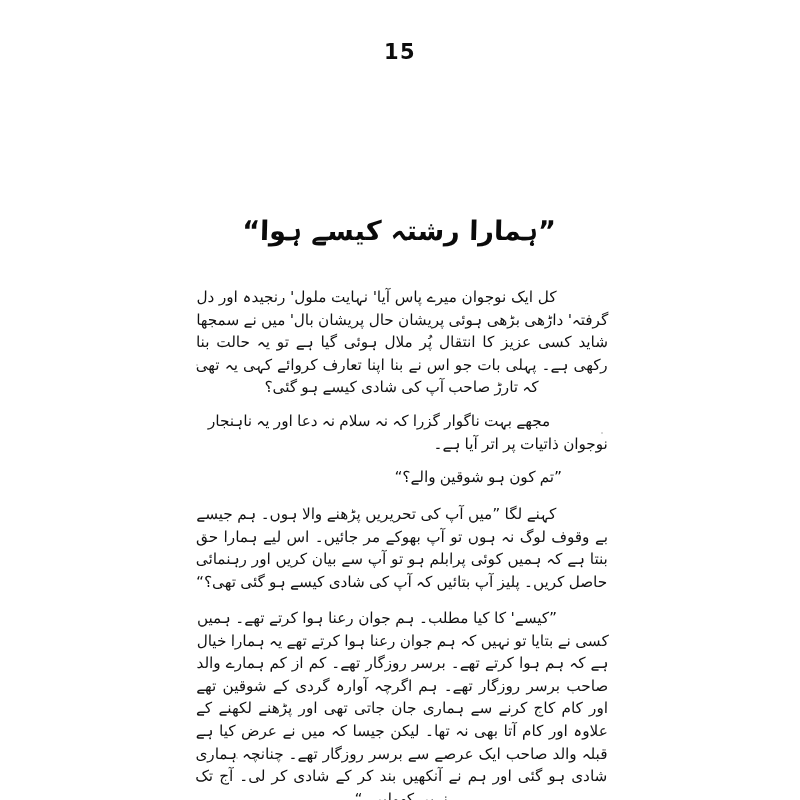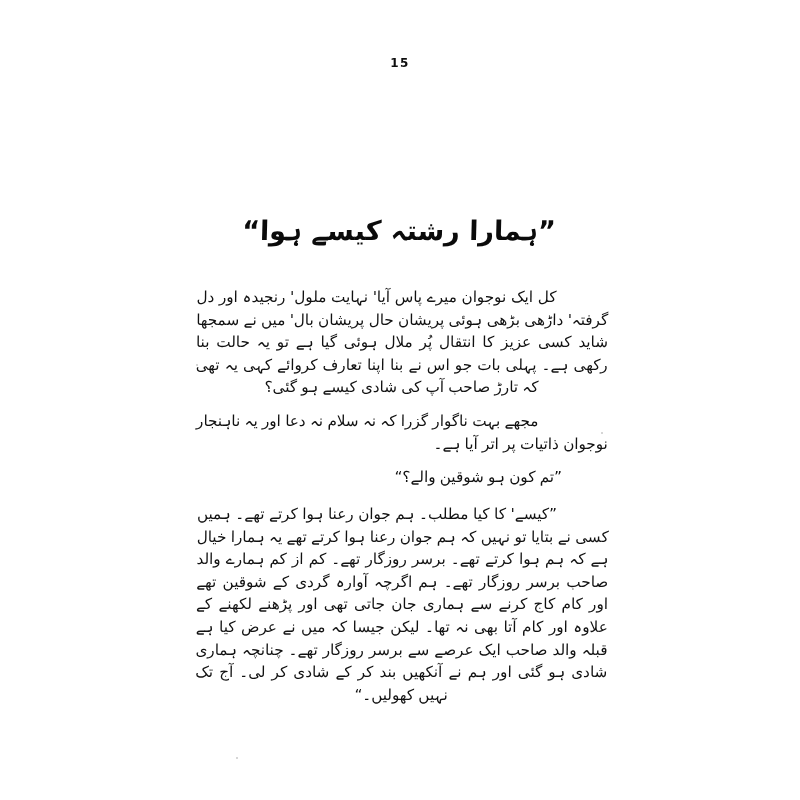--- a/index.html
+++ b/index.html
@@ -14,26 +14,26 @@
     height: 800px;
     background: #ffffff;
     overflow: hidden;
     font-family: "DejaVu Sans", "Liberation Sans", sans-serif;
     color: #121212;
   }
 
   
   #folio {
     position: absolute;
-    top: 56px;
+    top: 40px;
     left: 0;
     width: 800px;
     text-align: center;
     font-family: "DejaVu Sans", "Liberation Sans", sans-serif;
-    font-size: 12px;
+    font-size: 21px;
     font-weight: 700;
     letter-spacing: 1.5px;
     color: #0d0d0d;
     direction: ltr;
   }
 
   
   #textblock {
     position: absolute;
     top: 210px;
@@ -68,21 +68,21 @@
     text-align: justify;
     text-align-last: center;
     text-indent: 52px;
     word-spacing: -0.5px;
     letter-spacing: -0.1px;
     transform: skewX(-0.6deg);
   }
   .para.single {
     text-indent: 46px;
     text-align-last: right;
-    text-align: left;
+    text-align: center;
   }
   .gap-sm { margin-bottom: 11px; }
   .gap-md { margin-bottom: 14px; }
 
   
   .speck {
     position: absolute;
     background: #c9c9c9;
     border-radius: 50%;
     pointer-events: none;
@@ -98,20 +98,21 @@
   <div id="textblock">
 
     <h1 id="chapter-title">”ہمارا رشتہ کیسے ہوا“</h1>
 
     <p class="para gap-sm">کل ایک نوجوان میرے پاس آیا' نہایت ملول' رنجیدہ اور دل گرفتہ' داڑھی بڑھی ہوئی پریشان حال پریشان بال' میں نے سمجھا شاید کسی عزیز کا انتقال پُر ملال ہوئی گیا ہے تو یہ حالت بنا رکھی ہے۔ پہلی بات جو اس نے بنا اپنا تعارف کروائے کہی یہ تھی کہ تارڑ صاحب آپ کی شادی کیسے ہو گئی؟</p>
 
     <p class="para single gap-sm">مجھے بہت ناگوار گزرا کہ نہ سلام نہ دعا اور یہ ناہنجار نوجوان ذاتیات پر اتر آیا ہے۔</p>
 
     <p class="para single gap-md">”تم کون ہو شوقین والے؟“</p>
 
+    <p class="para gap-md">کہنے لگا ”میں آپ کی تحریریں پڑھنے والا ہوں۔ ہم جیسے بے وقوف لوگ نہ ہوں تو آپ بھوکے مر جائیں۔ اس لیے ہمارا حق بنتا ہے کہ ہمیں کوئی پرابلم ہو تو آپ سے بیان کریں اور رہنمائی حاصل کریں۔ پلیز آپ بتائیں کہ آپ کی شادی کیسے ہو گئی تھی؟“</p>
 
     <p class="para gap-md">”کیسے' کا کیا مطلب۔ ہم جوان رعنا ہوا کرتے تھے۔ ہمیں کسی نے بتایا تو نہیں کہ ہم جوان رعنا ہوا کرتے تھے یہ ہمارا خیال ہے کہ ہم ہوا کرتے تھے۔ برسر روزگار تھے۔ کم از کم ہمارے والد صاحب برسر روزگار تھے۔ ہم اگرچہ آوارہ گردی کے شوقین تھے اور کام کاج کرنے سے ہماری جان جاتی تھی اور پڑھنے لکھنے کے علاوہ اور کام آتا بھی نہ تھا۔ لیکن جیسا کہ میں نے عرض کیا ہے قبلہ والد صاحب ایک عرصے سے برسر روزگار تھے۔ چنانچہ ہماری شادی ہو گئی اور ہم نے آنکھیں بند کر کے شادی کر لی۔ آج تک نہیں کھولیں۔“</p>
 
   </div>
 
   <span class="speck" style="left:196px;top:364px;width:2px;height:2px;"></span>
   <span class="speck" style="left:236px;top:757px;width:2px;height:2px;"></span>
   <span class="speck" style="left:601px;top:432px;width:2px;height:2px;"></span>
 
 </div>

